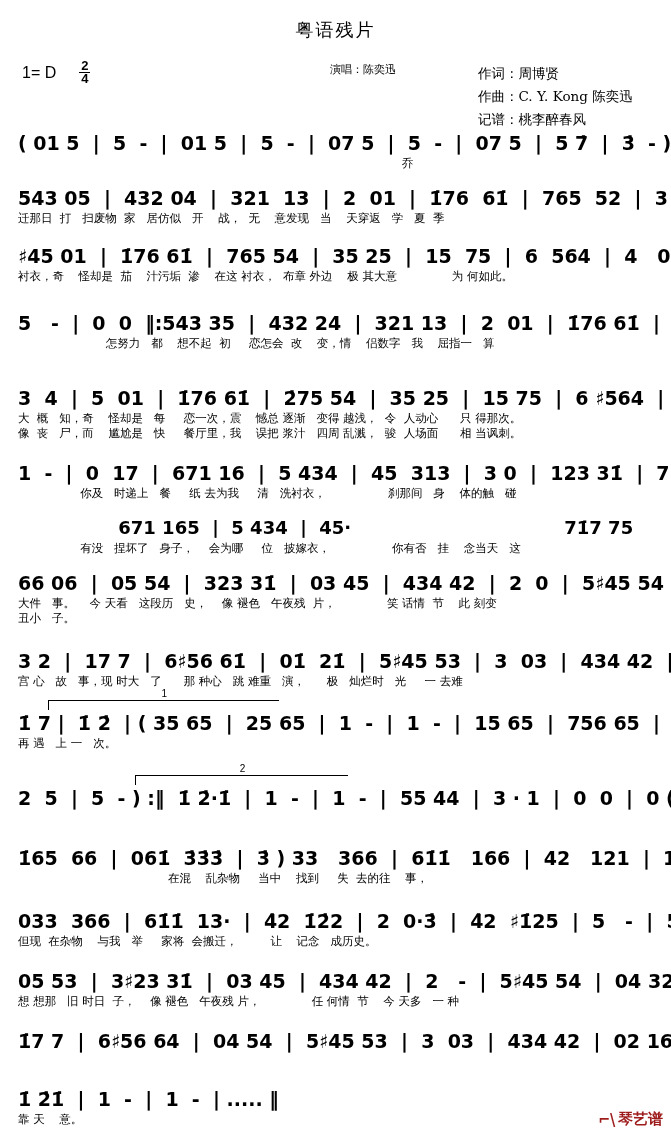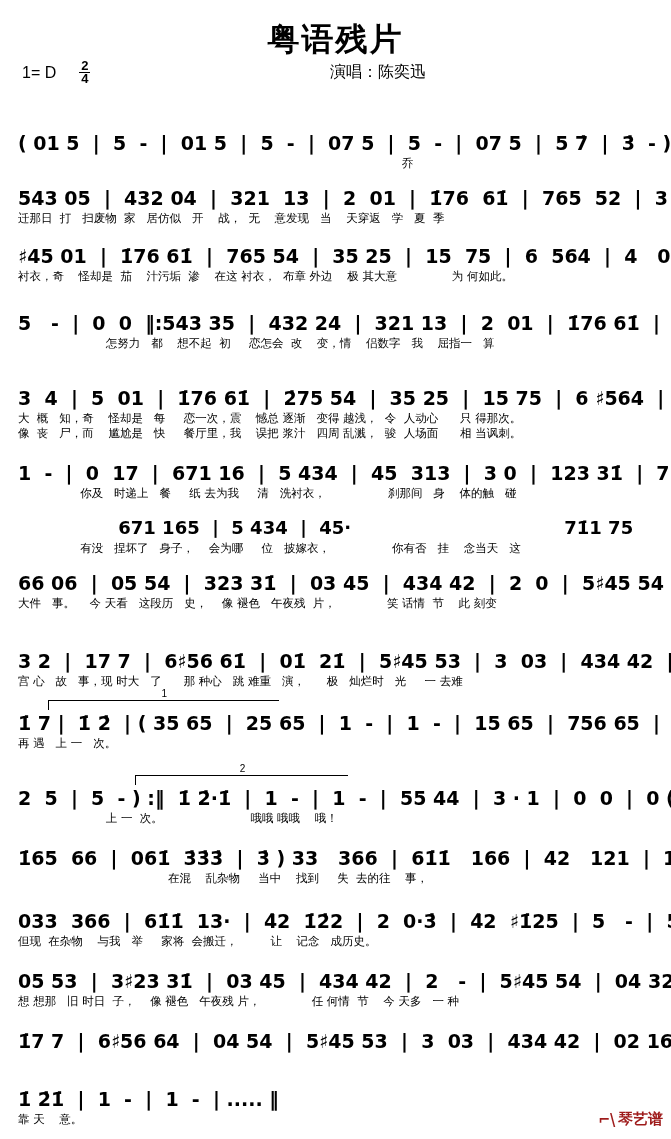--- a/index.html
+++ b/index.html
@@ -6,35 +6,35 @@
   body{
     width:671px;height:1139px;background:#fff;
     font-family:"Liberation Serif","DejaVu Serif",serif;
     position:relative;overflow:hidden;
   }
   .sheet{position:relative;width:671px;height:1139px;}
 
   
   .title{
     position:absolute;top:18px;left:0;width:671px;text-align:center;
-    font-size:32px;font-weight:bold;letter-spacing:2px;color:#000;
+    font-size:18px;font-weight:normal;letter-spacing:2px;color:#000;
     font-family:"DejaVu Serif","Liberation Serif",serif;
   }
   .keysig{
     position:absolute;left:22px;top:60px;
     font-size:16px;font-family:"Liberation Sans",sans-serif;
     display:flex;align-items:center;gap:23px;color:#000;
   }
   .timesig{display:inline-flex;flex-direction:column;align-items:center;
     line-height:0.95;font-size:13px;font-weight:bold;}
   .timesig .num{border-bottom:1.4px solid #000;padding:0 2px;}
   .timesig .den{padding:0 2px;}
 
   .credits-left{
-    position:absolute;left:330px;top:62px;font-size:16px;color:#000;
+    position:absolute;left:330px;top:62px;font-size:11px;color:#000;
     font-family:"DejaVu Serif","Liberation Serif",serif;white-space:nowrap;
   }
   .credits-right{
     position:absolute;left:478px;top:62px;font-size:13.5px;color:#000;
     font-family:"DejaVu Serif","Liberation Serif",serif;white-space:nowrap;
     line-height:23px;
   }
   .credits-right div{white-space:nowrap;}
 
   
@@ -75,20 +75,25 @@
 
   <div class="keysig">
     <span>1= D</span>
     <span class="timesig">
       <span class="num">2</span>
       <span class="den">4</span>
     </span>
   </div>
 
   <div class="credits-left">演唱：陈奕迅</div>
+  <div class="credits-right">
+    <div>作词：周博贤</div>
+    <div>作曲：C. Y. Kong  陈奕迅</div>
+    <div>记谱：桃李醉春风</div>
+  </div>
 
   <div class="row" style="top:130px">
     <div class="notes">( 01 5  |  5  -  |  01 5  |  5  -  |  07 5  |  5  -  |  07 5  |  5 7̇  |  3̇  - ) |  0  01  |</div>
     <div class="lyr">                                                                                                         乔</div>
   </div>
 
   <div class="row" style="top:185px">
     <div class="notes">543 05  |  432 04  |  321  13  |  2  01  |  1̇76  61̇  |  765  52  |  3   4  |</div>
     <div class="lyr">迁那日  打   扫废物  家   居仿似   开    战，  无    意发现   当    天穿返   学   夏  季</div>
   </div>
@@ -108,45 +113,45 @@
     <div class="lyr">大  概   知，奇    怪却是   每     恋一次，震    憾总 逐渐   变得 越浅，  令  人动心      只 得那次。</div>
     <div class="lyr">像  丧   尸，而    尴尬是   快     餐厅里，我    误把 浆汁   四周 乱溅，  骏  人场面      相 当讽刺。</div>
   </div>
 
   <div class="row" style="top:460px">
     <div class="notes">1  -  |  0  17  |  671 16  |  5 434  |  45  313  |  3 0  |  123 31̇  |  71̇7 75·  |</div>
     <div class="lyr">                 你及   时递上   餐     纸 去为我     清   洗衬衣，                 刹那间   身    体的触   碰</div>
   </div>
 
   <div class="row" style="top:515px">
-    <div class="notes small">                671 165  |  5 434  |  45·                                  71̇1 75</div>
+    <div class="notes small">                671 165  |  5 434  |  45·                                  71̇7 75</div>
     <div class="lyr">                 有没   捏坏了   身子，    会为哪     位   披嫁衣，                 你有否   挂    念当天   这</div>
   </div>
 
   <div class="row" style="top:570px">
     <div class="notes">66 06  |  05 54  |  323 31̇  |  03 45  |  434 42  |  2  0  |  5♯45 54  |  04 32  |</div>
     <div class="lyr">大件   事。    今 天看   这段历   史，    像 褪色   午夜残  片，              笑 话情  节    此 刻变</div>
+    <div class="lyr">丑小   子。</div>
   </div>
 
   <div class="row" style="top:648px">
     <div class="notes">3 2  |  17 7  |  6♯56 61̇  |  01̇  21̇  |  5♯45 53  |  3  03  |  434 42  |  02 16  |</div>
     <div class="lyr">宫 心   故   事，现 时大   了      那 种心   跳 难重   演，      极   灿烂时   光     一 去难</div>
   </div>
 
   <div class="row" style="top:710px">
     <div class="notes">1̇ 7 |  1̇ 2̇  | ( 35 65  |  25 65  |  1  -  |  1  -  |  15 65  |  756 65  |  6 ♯564  |  4  -  |  7 1  |</div>
     <div class="lyr">再 遇   上 一   次。</div>
   </div>
   <div class="ending" style="left:48px;top:700px;width:230px">
       <span>1</span>
     </div>
 
   <div class="row" style="top:785px">
     <div class="notes">2  5  |  5  - ) :‖  1̇ 2̇·1̇  |  1  -  |  1  -  |  55 44  |  3 · 1  |  0  0  |  0 ( 561  |</div>
-    <div class="lyr">                        上 一  次。                        哦哦 哦哦    哦！</div>
   </div>
   <div class="ending" style="left:135px;top:775px;width:212px">
       <span>2</span>
     </div>
 
   <div class="row" style="top:845px">
     <div class="notes">1̇65  66  |  061̇  3̇3̇3̇  |  3̇ ) 33   366  |  61̇1̇   166  |  42   121  |  17·   7  |</div>
     <div class="lyr">                                         在混    乱杂物     当中    找到     失  去的往    事，</div>
   </div>
 

